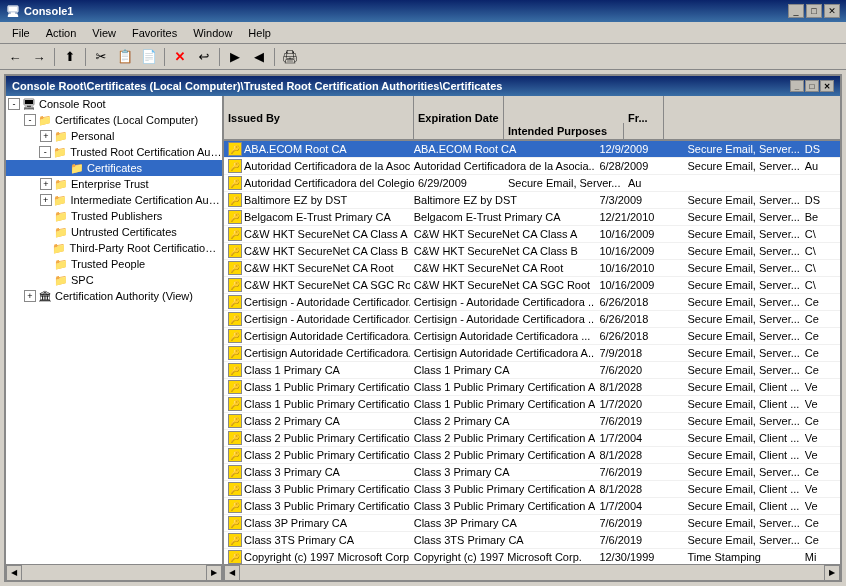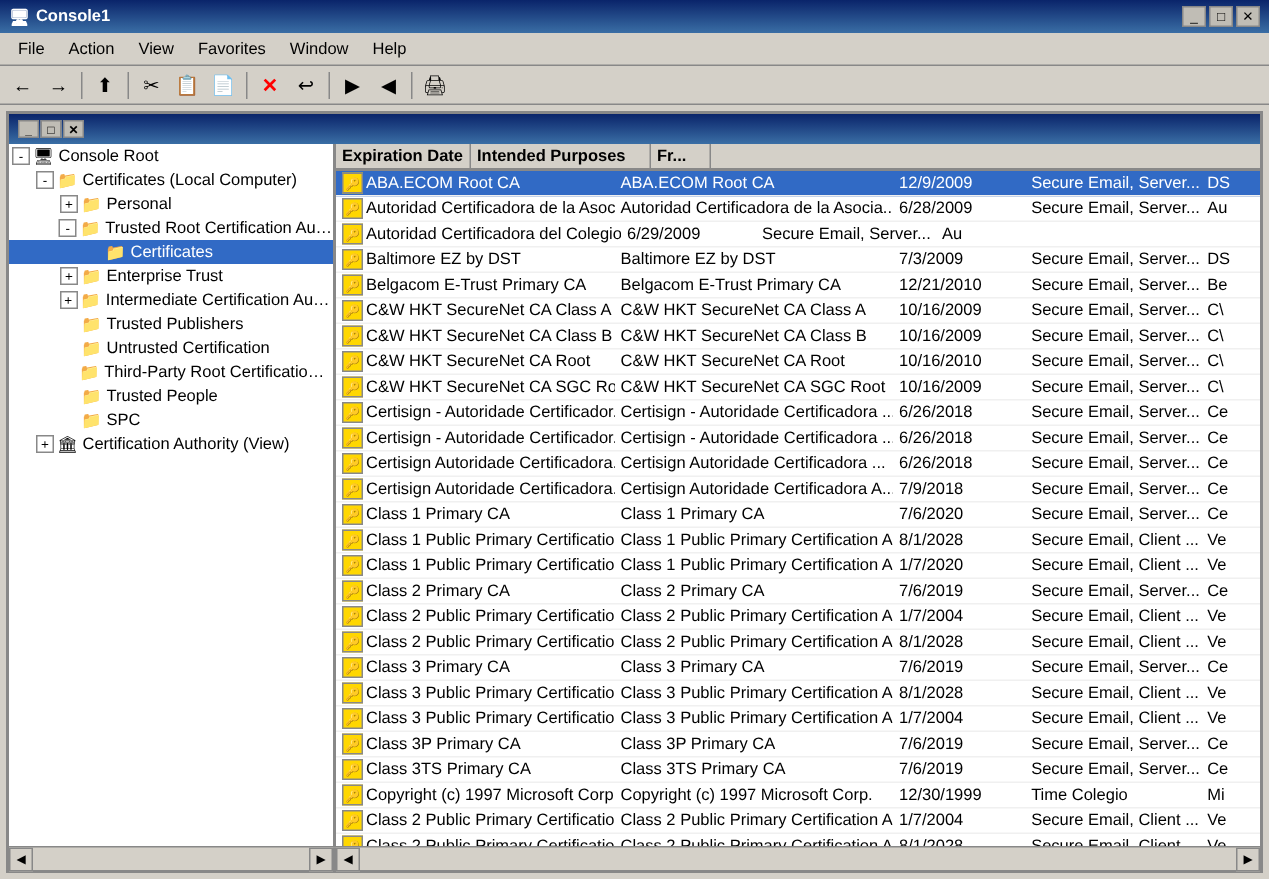--- a/index.html
+++ b/index.html
@@ -327,20 +327,21 @@
   <div class="toolbar-separator"></div>
   <div class="toolbar-btn">▶</div>
   <div class="toolbar-btn">◀</div>
   <div class="toolbar-separator"></div>
   <div class="toolbar-btn">🖨</div>
 </div>
 
 <div class="main-window">
 
   <div class="window-title-bar">
+    <span style="font-size:11px;">Console Root\Certificates (Local Computer)\Trusted Root Certification Authorities\Certificates</span>
     <div class="window-title-controls">
       <div class="wt-btn">_</div>
       <div class="wt-btn">□</div>
       <div class="wt-btn">✕</div>
     </div>
   </div>
 
   <div class="content-area">
 
     <div class="left-panel">
@@ -391,21 +392,21 @@
           <div class="tree-node">
             <span class="tree-indent" style="width:34px; display:inline-block;"></span>
             <span style="width:13px; display:inline-block;"></span>
             <span class="tree-icon">📁</span>
             <span class="tree-label">Trusted Publishers</span>
           </div>
           <div class="tree-node">
             <span class="tree-indent" style="width:34px; display:inline-block;"></span>
             <span style="width:13px; display:inline-block;"></span>
             <span class="tree-icon">📁</span>
-            <span class="tree-label">Untrusted Certification</span>
+            <span class="tree-label">Untrusted Certificates</span>
           </div>
           <div class="tree-node">
             <span class="tree-indent" style="width:34px; display:inline-block;"></span>
             <span style="width:13px; display:inline-block;"></span>
             <span class="tree-icon">📁</span>
             <span class="tree-label">Third-Party Root Certification Au</span>
           </div>
           <div class="tree-node">
             <span class="tree-indent" style="width:34px; display:inline-block;"></span>
             <span style="width:13px; display:inline-block;"></span>
@@ -423,22 +424,23 @@
             <span class="tree-expander">+</span>
             <span class="tree-icon">🏛</span>
             <span class="tree-label">Certification Authority (View)</span>
           </div>
         </div>
     </div>
 
     <div class="right-panel">
 
       <div class="list-header">
+        <div class="col-header" style="width:190px;">Issued By</div>
         <div class="col-header" style="width:90px;">Expiration Date</div>
-        <div class="col-header" style="width:120px;">Intended Purposes</div>
+        <div class="col-header" style="width:120px;margin-top:27px;">Intended Purposes</div>
         <div class="col-header" style="width:40px;">Fr...</div>
       </div>
 
       <div class="list-body" id="list-container">
       <div class="list-row selected">
     <div class="list-cell" style="width:190px;">
       <span class="cert-icon">🔑</span>
       <span>ABA.ECOM Root CA</span>
     </div>
     <div class="list-cell" style="width:190px;">ABA.ECOM Root CA</div>
@@ -675,21 +677,21 @@
     <div class="list-cell" style="width:120px;">Secure Email, Server...</div>
     <div class="list-cell" style="width:40px;">Ce</div>
   </div>
           <div class="list-row">
     <div class="list-cell" style="width:190px;">
       <span class="cert-icon">🔑</span>
       <span>Copyright (c) 1997 Microsoft Corp.</span>
     </div>
     <div class="list-cell" style="width:190px;">Copyright (c) 1997 Microsoft Corp.</div>
     <div class="list-cell" style="width:90px;">12/30/1999</div>
-    <div class="list-cell" style="width:120px;">Time Colegio</div>
+    <div class="list-cell" style="width:120px;">Time Stamping</div>
     <div class="list-cell" style="width:40px;">Mi</div>
   </div>
           <div class="list-row">
     <div class="list-cell" style="width:190px;">
       <span class="cert-icon">🔑</span>
       <span>Class 2 Public Primary Certification...</span>
     </div>
     <div class="list-cell" style="width:190px;">Class 2 Public Primary Certification A...</div>
     <div class="list-cell" style="width:90px;">1/7/2004</div>
     <div class="list-cell" style="width:120px;">Secure Email, Client ...</div>

